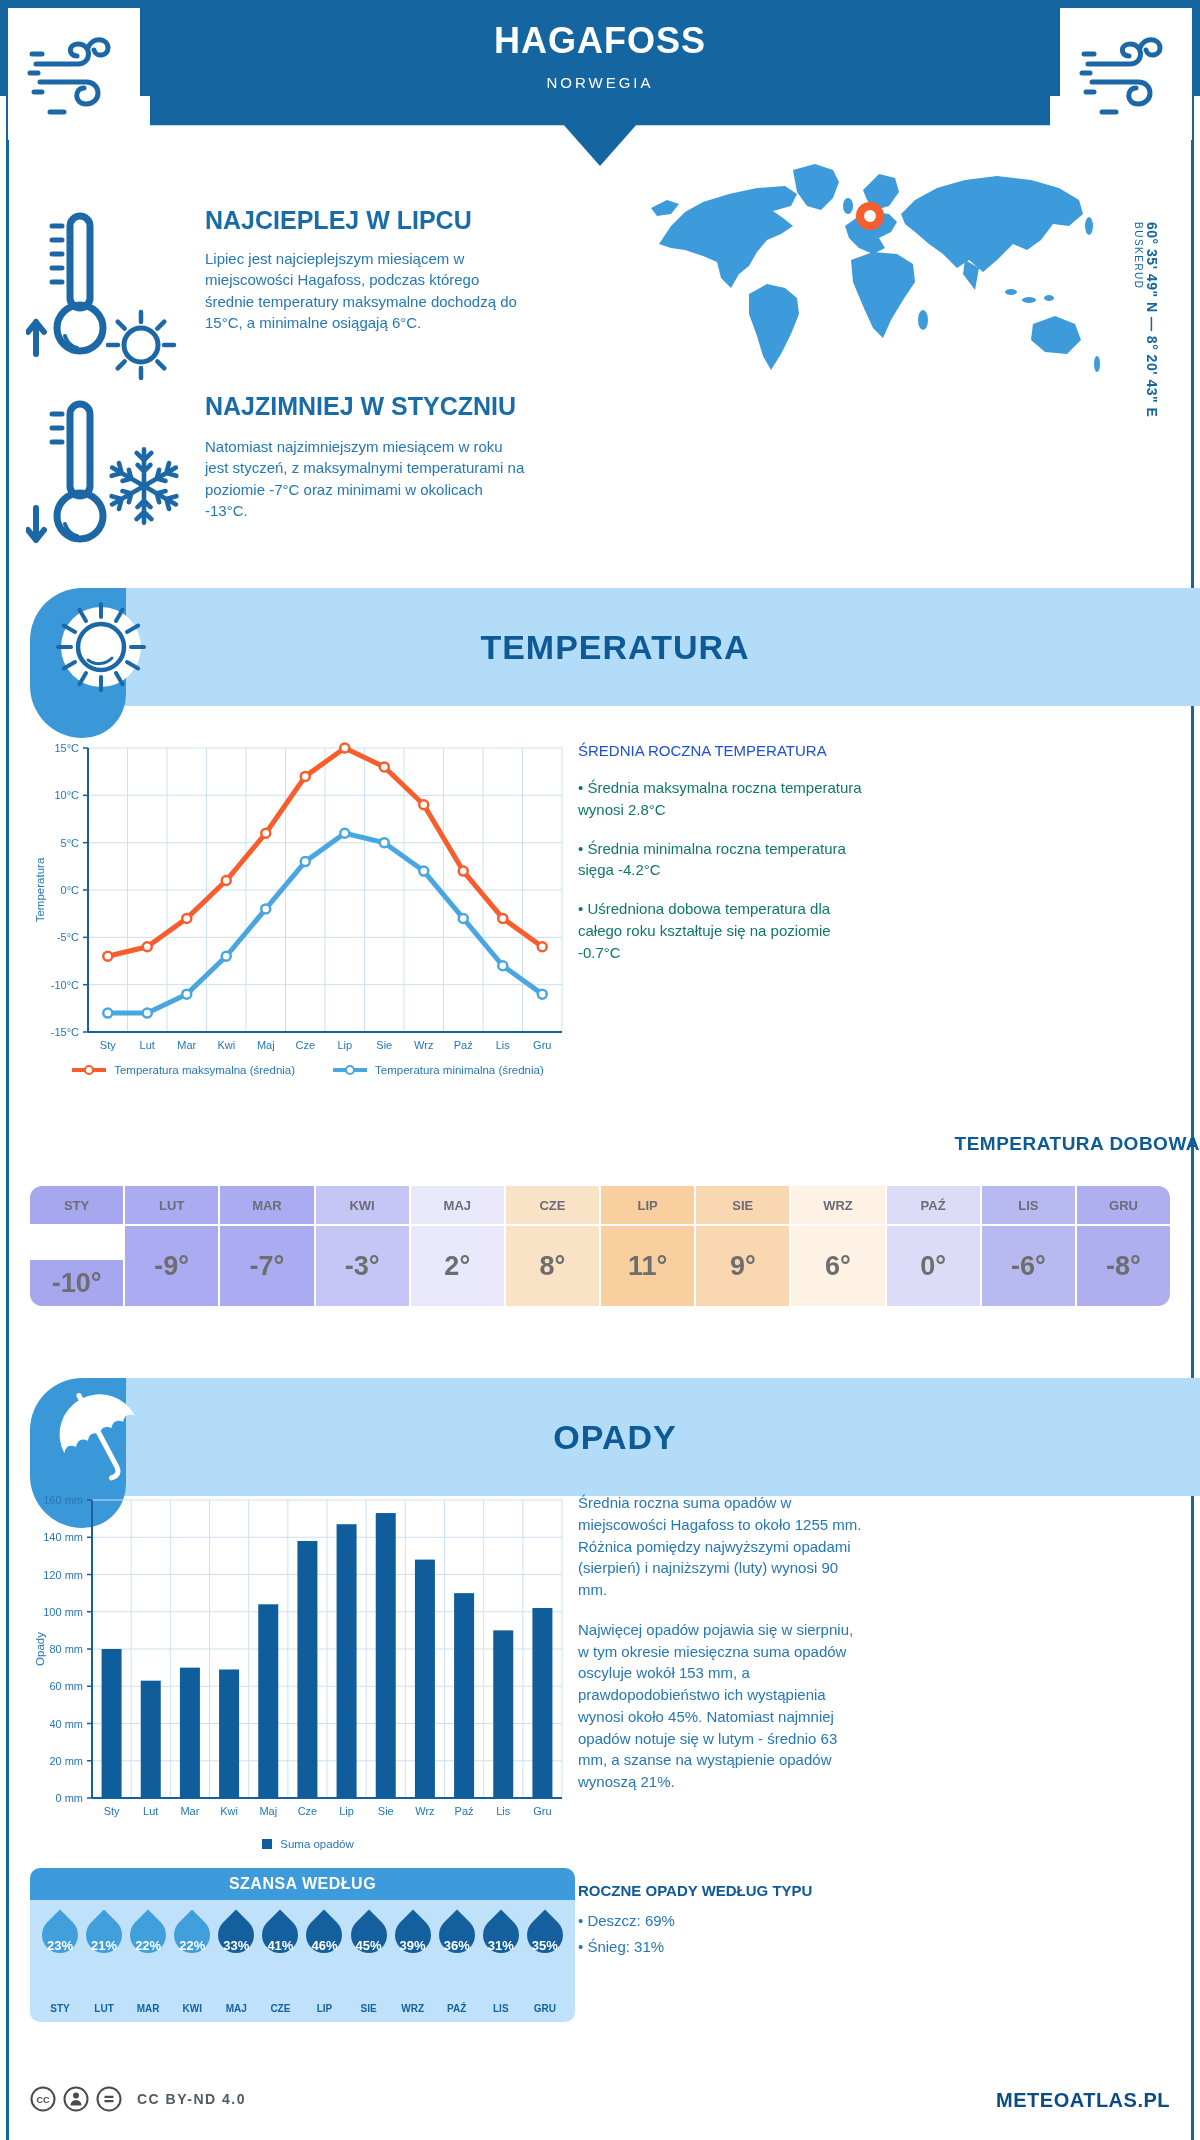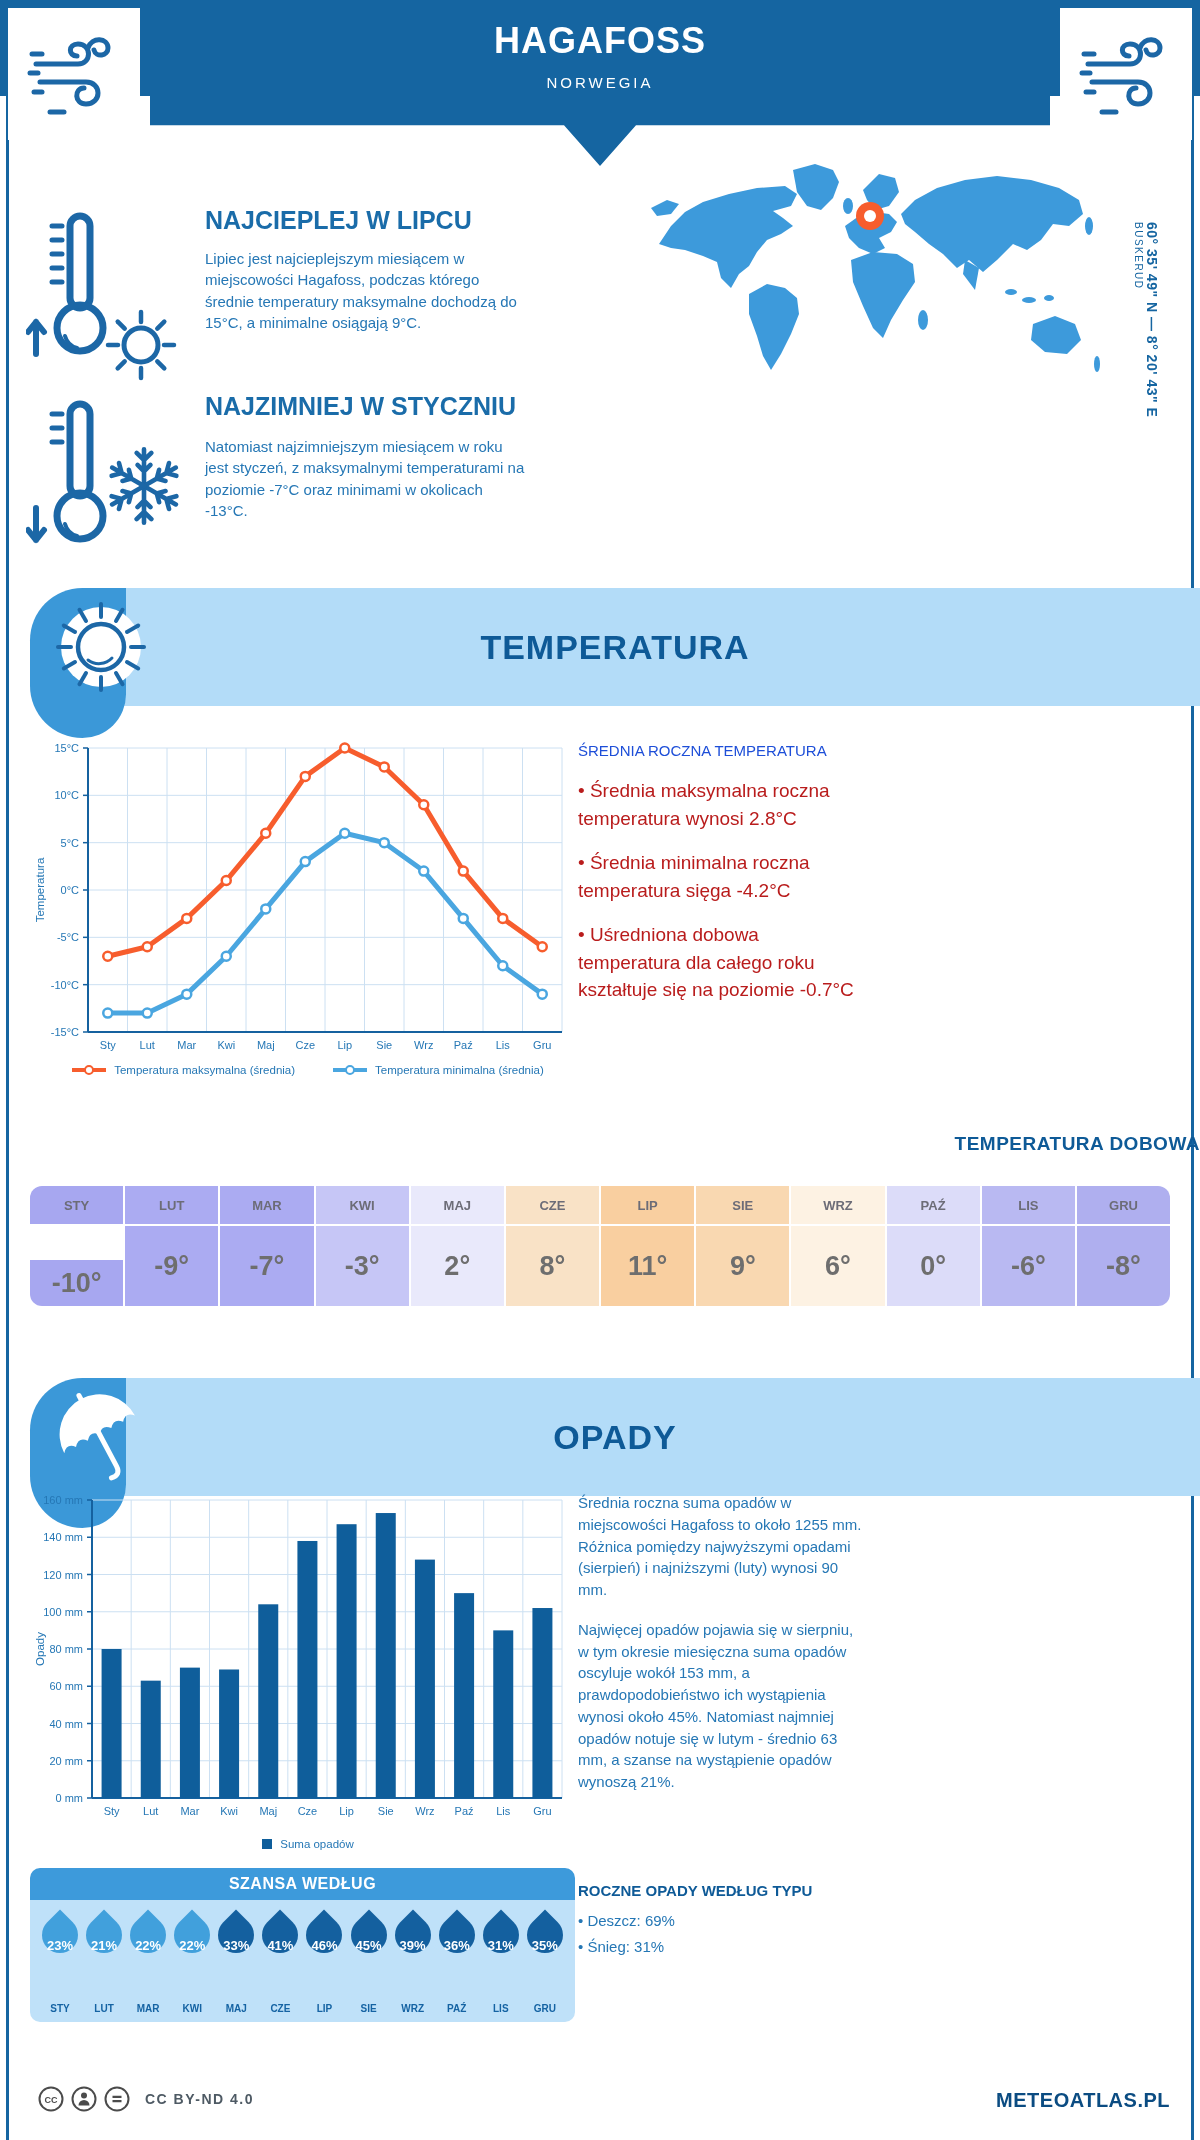--- a/index.html
+++ b/index.html
@@ -41,21 +41,21 @@
   
   .chart{position:absolute;}
   .chart text{font-family:"Liberation Sans",sans-serif;font-size:11px;fill:#2577B5;}
   .chart .axis-title{font-size:11.5px;}
   .legend-row{position:absolute;display:flex;justify-content:center;gap:38px;align-items:center;
           font-size:11.5px;color:#2577B5;}
   .legend-item{display:flex;align-items:center;gap:8px;}
 
   .annual{position:absolute;left:578px;top:742px;width:286px;}
   .annual h3{font-size:15px;font-weight:normal;color:#1d4ed8;margin:0 0 18px;}
-  .annual p{font-size:19px;color:#b91c1c;line-height:1.45;margin:0 0 17px;}
+  .annual p{font-size:15px;color:#0f766e;line-height:1.45;margin:0 0 17px;}
 
   .daily-head{position:absolute;left:0;top:1133px;width:100%;text-align:right;
           font-size:19px;font-weight:bold;color:#0E5A97;letter-spacing:0.5px;}
   .dtable{position:absolute;left:30px;top:1186px;width:1140px;height:120px;display:flex;gap:2px;
           border-radius:12px;overflow:hidden;}
   .dcol{flex:1;display:flex;flex-direction:column;gap:2px;}
   .dcol .mh{height:38px;display:flex;align-items:center;justify-content:center;
           font-size:13px;font-weight:bold;color:#6C6C77;}
   .dcol .mv{flex:1;display:flex;align-items:center;justify-content:center;
           font-size:27px;font-weight:bold;color:#6E6E6E;}
@@ -74,21 +74,21 @@
           justify-content:space-between;padding:10px 10px 0;}
   .dcell{position:relative;width:40px;}
   .drop{position:absolute;left:2px;top:7px;width:36px;height:36px;border-radius:0 50% 50% 50%;
           transform:rotate(45deg);}
   .pct{position:absolute;left:-4px;top:28px;width:48px;text-align:center;font-size:13px;
           font-weight:bold;color:#fff;}
   .dmon{position:absolute;left:-4px;bottom:8px;width:48px;text-align:center;font-size:10px;
           font-weight:bold;color:#1563A3;}
 
   
-  .footer-left{position:absolute;left:30px;top:2086px;display:flex;align-items:center;gap:7px;margin-left:8px;}
+  .footer-left{position:absolute;left:30px;top:2086px;display:flex;align-items:center;gap:7px;}
   .cc-text{font-size:14px;font-weight:bold;color:#4E5A64;letter-spacing:1.5px;margin-left:8px;}
   .site{position:absolute;right:30px;top:2089px;font-size:20px;font-weight:bold;color:#0B4C82;
           letter-spacing:0.5px;}
 </style>
 </head>
 <body>
 
 <div id="page">
   <div class="side-border" style="left:6px"></div>
   <div class="side-border" style="left:1191px"></div>
@@ -143,21 +143,21 @@
           <path d="M45 68 V78"></path>
         <path d="M28.7 61.3 L21.7 68.3"></path>
           <path d="M22 45 H12"></path>
           <path d="M28.7 28.7 L21.7 21.7"></path>
         <path d="M45 22 V12"></path>
           <path d="M61.3 28.7 L68.3 21.7"></path>
       </g>
     </g>
   </svg>
   <div class="sec-head" style="left:205px;top:206px">NAJCIEPLEJ W LIPCU</div>
-  <div class="sec-text" style="left:205px;top:248px;width:312px">Lipiec jest najcieplejszym miesiącem w miejscowości Hagafoss, podczas którego średnie temperatury maksymalne dochodzą do 15°C, a minimalne osiągają 9°C.</div>
+  <div class="sec-text" style="left:205px;top:248px;width:312px">Lipiec jest najcieplejszym miesiącem w miejscowości Hagafoss, podczas którego średnie temperatury maksymalne dochodzą do 15°C, a minimalne osiągają 6°C.</div>
 
   <svg class="abs" style="left:26px;top:396px" width="120" height="150" viewBox="0 0 120 150">
     <g fill="none" stroke="#1C67A6" stroke-linecap="round">
       <rect x="44" y="8" width="20" height="92" rx="10" stroke-width="7"></rect>
       <circle cx="54" cy="120" r="23" stroke-width="7"></circle>
       <path d="M39 128 a17 17 0 0 0 12 12" stroke-width="4"></path>
       <path d="M26 18 H36 M26 32 H36 M26 46 H36" stroke-width="5"></path>
       <path d="M10 112 V144 M10 144 L2 134 M10 144 L18 134" stroke-width="6"></path>
     </g>
   </svg>

